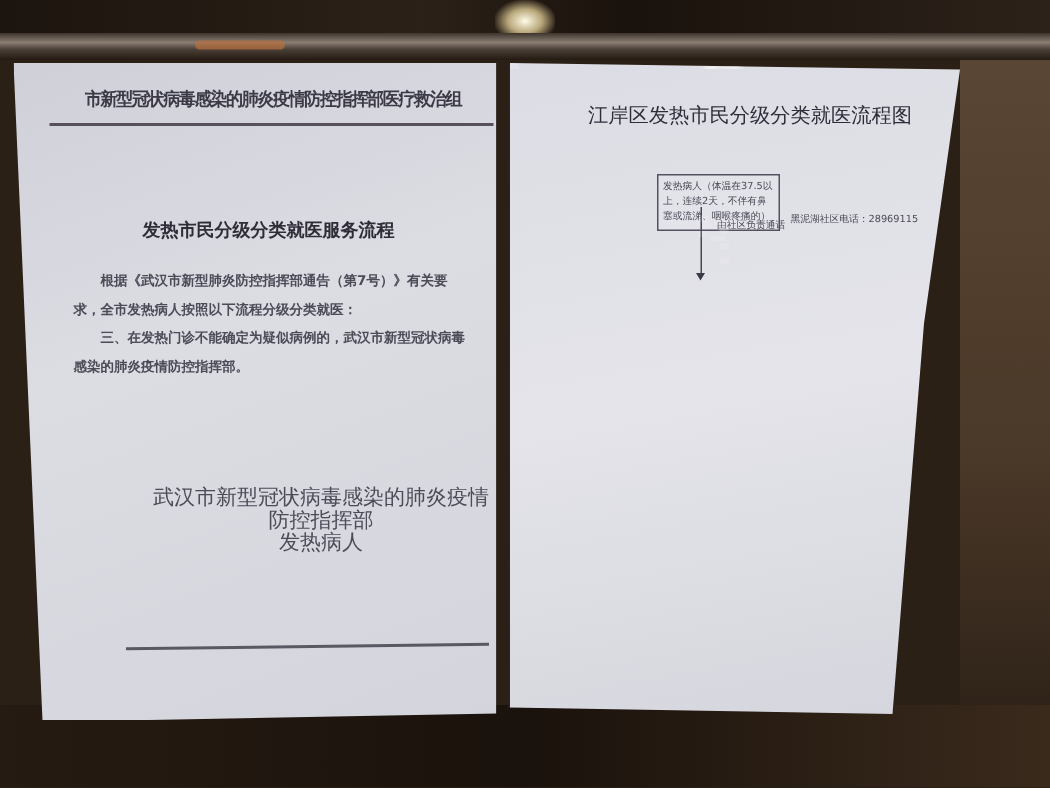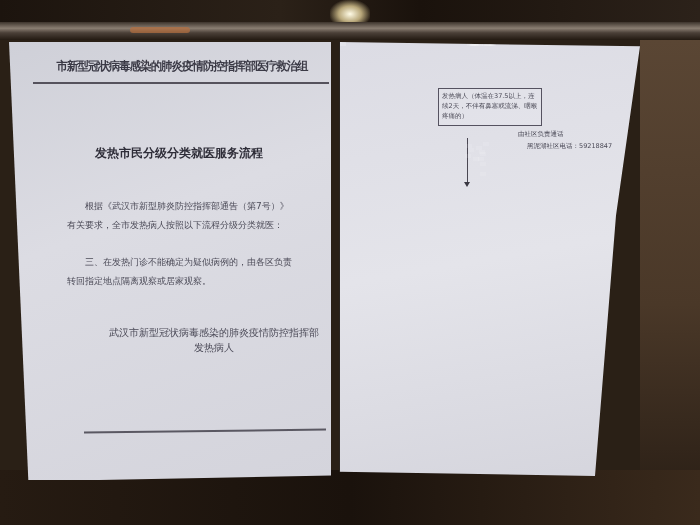--- a/index.html
+++ b/index.html
@@ -28,22 +28,22 @@
   .divider{position:absolute;left:339px;top:42px;width:3px;height:430px;background:#2a241f;}
 
   
   .l-header{position:absolute;left:28px;top:16px;width:290px;text-align:center;
     font-family:"DejaVu Serif",serif;font-size:12px;font-weight:bold;color:#3b3a46;letter-spacing:-1px;
     transform:scaleX(.95);}
   .l-rule{position:absolute;left:24px;top:40px;width:296px;height:2px;background:#55525c;}
   .l-title{position:absolute;left:40px;top:103px;width:260px;text-align:center;
     font-family:"DejaVu Serif",serif;font-size:12px;font-weight:bold;color:#2e2d38;}
   .l-body{position:absolute;left:40px;top:137px;width:262px;font-size:9px;line-height:19px;color:#4c4b58;}
-  .l-body p{margin:18px;text-indent:2em;}
-  .l-sign{position:absolute;left:90px;top:283px;width:230px;text-align:center;font-size:10px;line-height:15px;color:#4c4b58;}
+  .l-body p{margin:0;text-indent:2em;font-weight:bold;}
+  .l-sign{position:absolute;left:90px;top:283px;width:230px;text-align:center;font-size:14px;line-height:15px;color:#4c4b58;}
   .l-date{position:absolute;left:90px;top:313px;width:230px;text-align:center;font-size:8.5px;color:#4c4b58;}
   .l-bottom-rule{position:absolute;left:75px;top:388px;width:242px;height:2px;background:#5a5862;transform:rotate(-.7deg);}
 
   
   .r-title{position:absolute;left:50px;top:26px;width:220px;text-align:center;font-size:13.5px;color:#2e2d3a;}
   .box{position:absolute;border:1px solid #555260;font-size:6.5px;line-height:10px;color:#4a4956;padding:2px 3px;box-sizing:border-box;background:rgba(255,255,255,.12);}
   .lbl{position:absolute;font-size:6.5px;color:#4a4956;white-space:nowrap;}
   .line{position:absolute;background:#4a4752;}
   .arrow{position:absolute;width:0;height:0;border-left:3px solid transparent;border-right:3px solid transparent;border-top:5px solid #3a3842;}
 </style>
@@ -56,37 +56,38 @@
 <div class="rail-hi"></div>
 <div class="bg-right"></div>
 <div class="bg-bottom"></div>
 
 <div class="paper paper-left">
   <div class="l-header">市新型冠状病毒感染的肺炎疫情防控指挥部医疗救治组</div>
   <div class="l-rule"></div>
   <div class="l-title">发热市民分级分类就医服务流程</div>
   <div class="l-body">
     <p>根据《武汉市新型肺炎防控指挥部通告（第7号）》有关要求，全市发热病人按照以下流程分级分类就医：</p>
-    <p>三、在发热门诊不能确定为疑似病例的，由各区负责转回指定地点隔离观察或居家观察。</p>
+    <p>三、在发热门诊不能确定为疑似病例的，武汉市新型冠状病毒感染的肺炎疫情防控指挥部。</p>
   </div>
   <div class="l-sign">
     <div>武汉市新型冠状病毒感染的肺炎疫情防控指挥部</div>
     <div>发热病人</div>
   </div>
   <div class="l-bottom-rule"></div>
 </div>
 
 <div class="divider"></div>
 
 <div class="paper paper-right">
+  <div class="r-title">江岸区发热市民分级分类就医流程图</div>
 
-  <div class="box" style="left:98px;top:46px;width:104px;height:38px;">发热病人（体温在37.5以上，连续2天，不伴有鼻塞或流涕、咽喉疼痛的）</div>
+  <div class="box" style="left:98px;top:74px;width:82px;height:38px;">发热病人（体温在37.5以上，连续2天，不伴有鼻塞或流涕、咽喉疼痛的）</div>
   <div class="line" style="left:127px;top:96px;width:1px;height:46px;"></div>
-  <div class="lbl" style="left:138px;top:88px;margin-left:40px;">由社区负责通话</div>
-  <div class="lbl" style="left:187px;top:100px;">黑泥湖社区电话：59218847</div>
+  <div class="lbl" style="left:138px;top:104px;">由社区负责通话</div>
+  <div class="lbl" style="left:187px;top:100px;">黑泥湖社区电话：28969115</div>
   <div class="arrow" style="left:124px;top:140px;"></div>
 
   <div class="box" style="left:125px;top:112px;width:0;height:0;border:none;"></div>
   <div class="box" style="left:133px;top:115px;width:0;height:0;border:none;"></div>
 
   <div class="box" style="left:130px;top:0;width:0;height:0;border:none;"></div>
 
   <div class="box" style="left:133px;top:0;width:0;height:0;border:none;"></div>
 
   <div class="box" style="left:134px;top:0;width:0;height:0;border:none;"></div>

